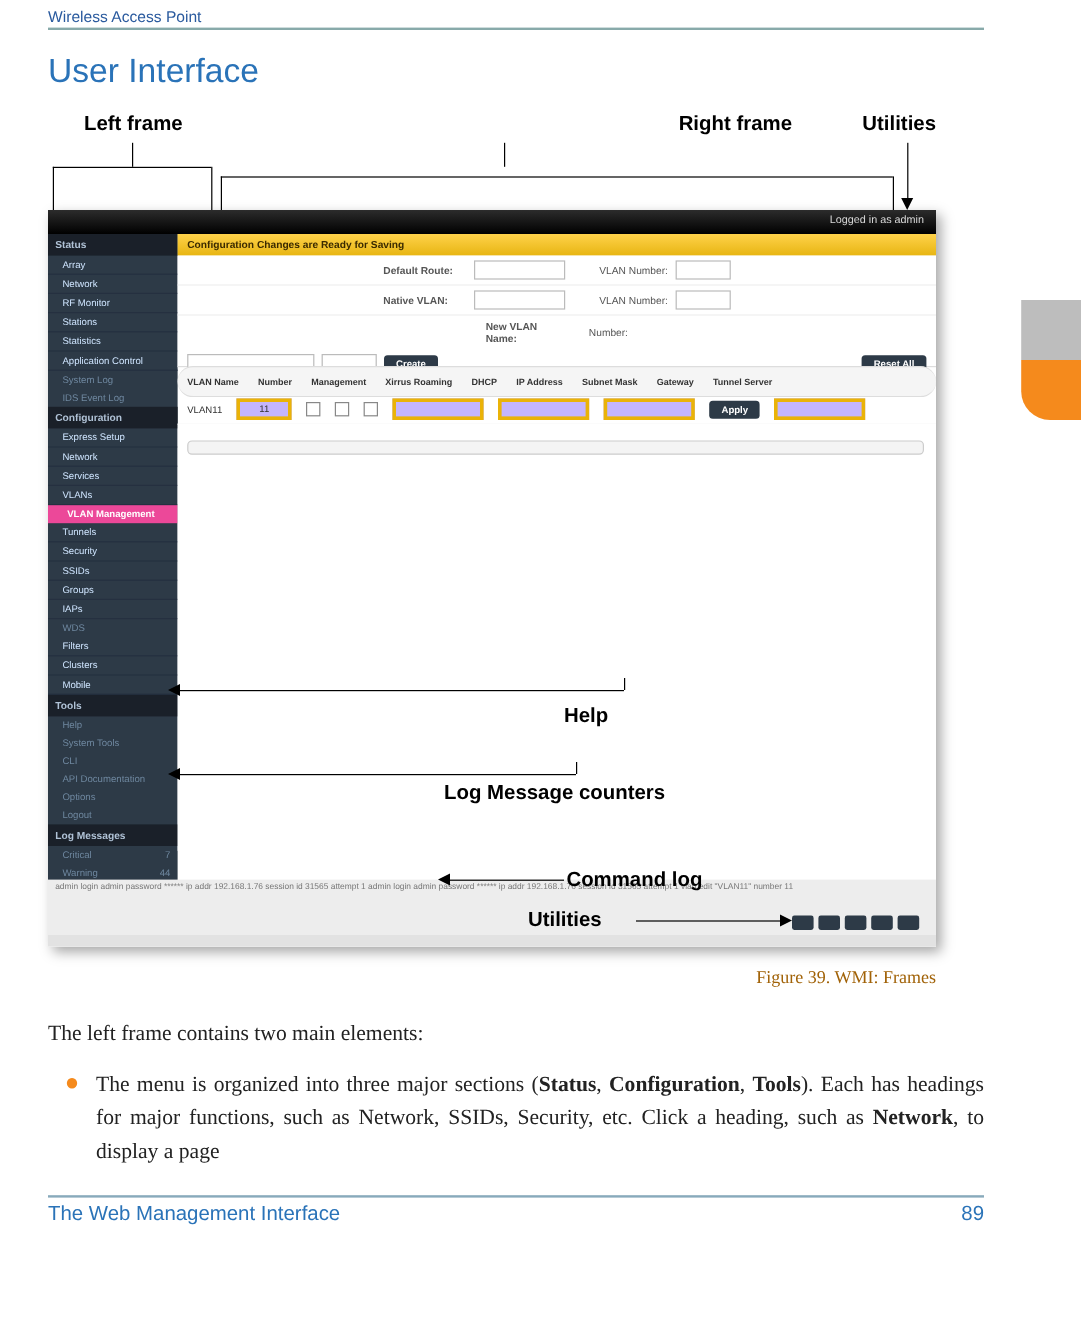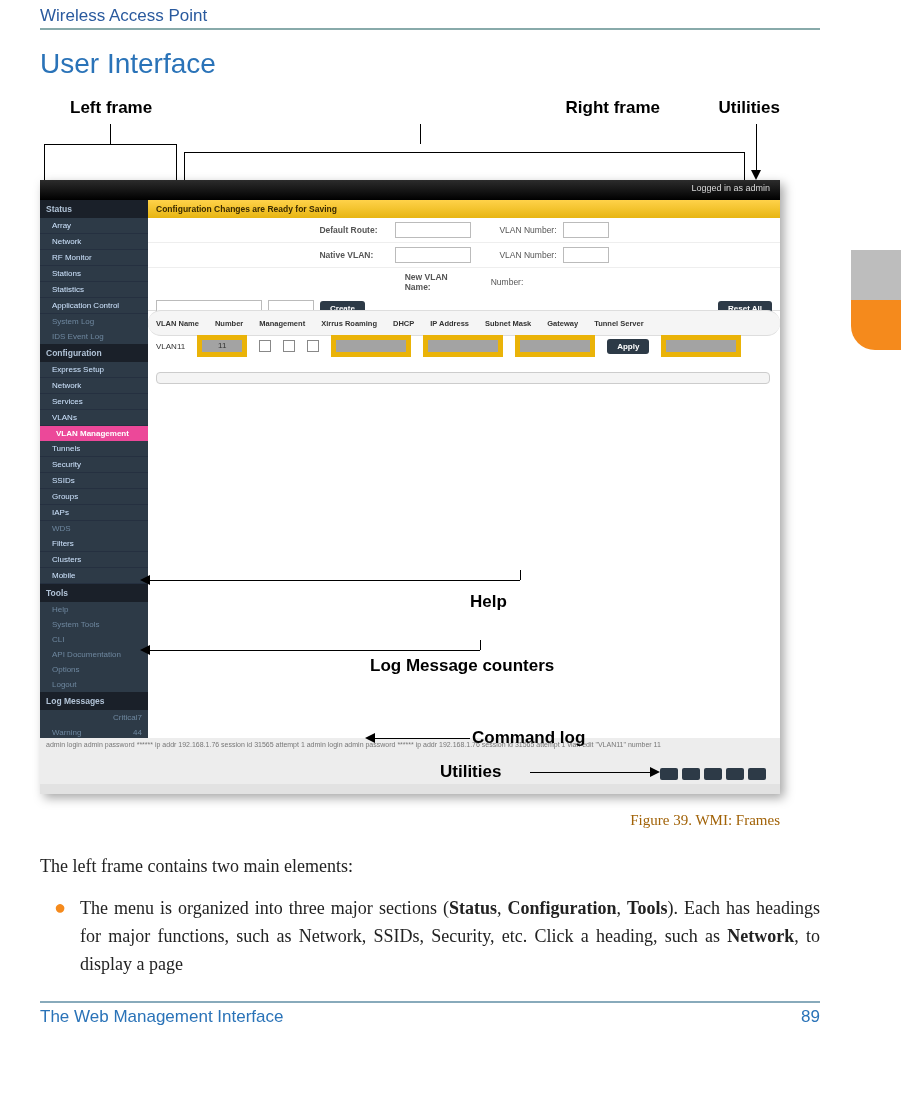--- a/index.html
+++ b/index.html
@@ -10,21 +10,21 @@
     width: 901px;
   }
   .page {
     padding: 0 40px 0 40px;
     box-sizing: border-box;
     position: relative;
   }
   .running-head {
     color: #2a5a9e;
     font-family: Arial, Helvetica, sans-serif;
-    font-size: 17px;
+    font-size: 13px;
     padding-top: 6px;
     padding-bottom: 2px;
     border-bottom: 2px solid #8aa;
     width: 780px;
   }
   .section-title {
     color: #2a73b8;
     font-family: Arial, Helvetica, sans-serif;
     font-size: 28px;
     font-weight: 300;
@@ -116,21 +116,21 @@
     font:bold 7.5px Arial; color:#333;
     display:flex; align-items:center; gap:16px; padding:0 8px;
     border-top:1px solid #ddd; border-bottom:1px solid #ddd; background:#f5f5f5;border-radius:13px;
   }
   .shot .tablerow {
     position:absolute; left:108px; top:154px; right:0; height:24px;
     font:8px Arial; color:#333;
     display:flex; align-items:center; gap:12px; padding:0 8px;
     border-bottom:1px solid #eee;
   }
-  .tablerow .cell-in { border:5px solid #eab308; height:12px; width:40px; display:inline-block; background:#a3a3a3;}
+  .tablerow .cell-in { border:3px solid #eab308; height:12px; width:40px; display:inline-block; background:#c4b5fd;}
   .tablerow .chk { width:10px; height:10px; border:1px solid #888; display:inline-block;}
 
   .shot .whitespace {
     position:absolute; left:108px; top:178px; right:0; bottom:80px;
     background:#fff;
   }
   .shot .scrolltrack {
     position:absolute; left:116px; right:10px; top:192px; height:10px;
     border:1px solid #ccc; border-radius:4px; background:#f4f4f4;
   }
@@ -282,21 +282,21 @@
         <div class="side-item">Clusters</div>
         <div class="side-item">Mobile</div>
         <div class="side-head">Tools</div>
         <div class="side-dim">Help</div>
         <div class="side-dim">System Tools</div>
         <div class="side-dim">CLI</div>
         <div class="side-dim">API Documentation</div>
         <div class="side-dim">Options</div>
         <div class="side-dim">Logout</div>
         <div class="side-head">Log Messages</div>
-        <div class="side-dim" style="display:flex;justify-content:flex-end;">
+        <div class="side-dim" style="display:flex;justify-content:space-between;">
           <span>Critical</span>
             <span>7</span>
         </div>
         <div class="side-dim" style="display:flex;justify-content:space-between;">
           <span>Warning</span>
             <span>44</span>
         </div>
         <div class="side-dim" style="display:flex;justify-content:space-between;">
           <span>Information</span>
             <span>33</span>

